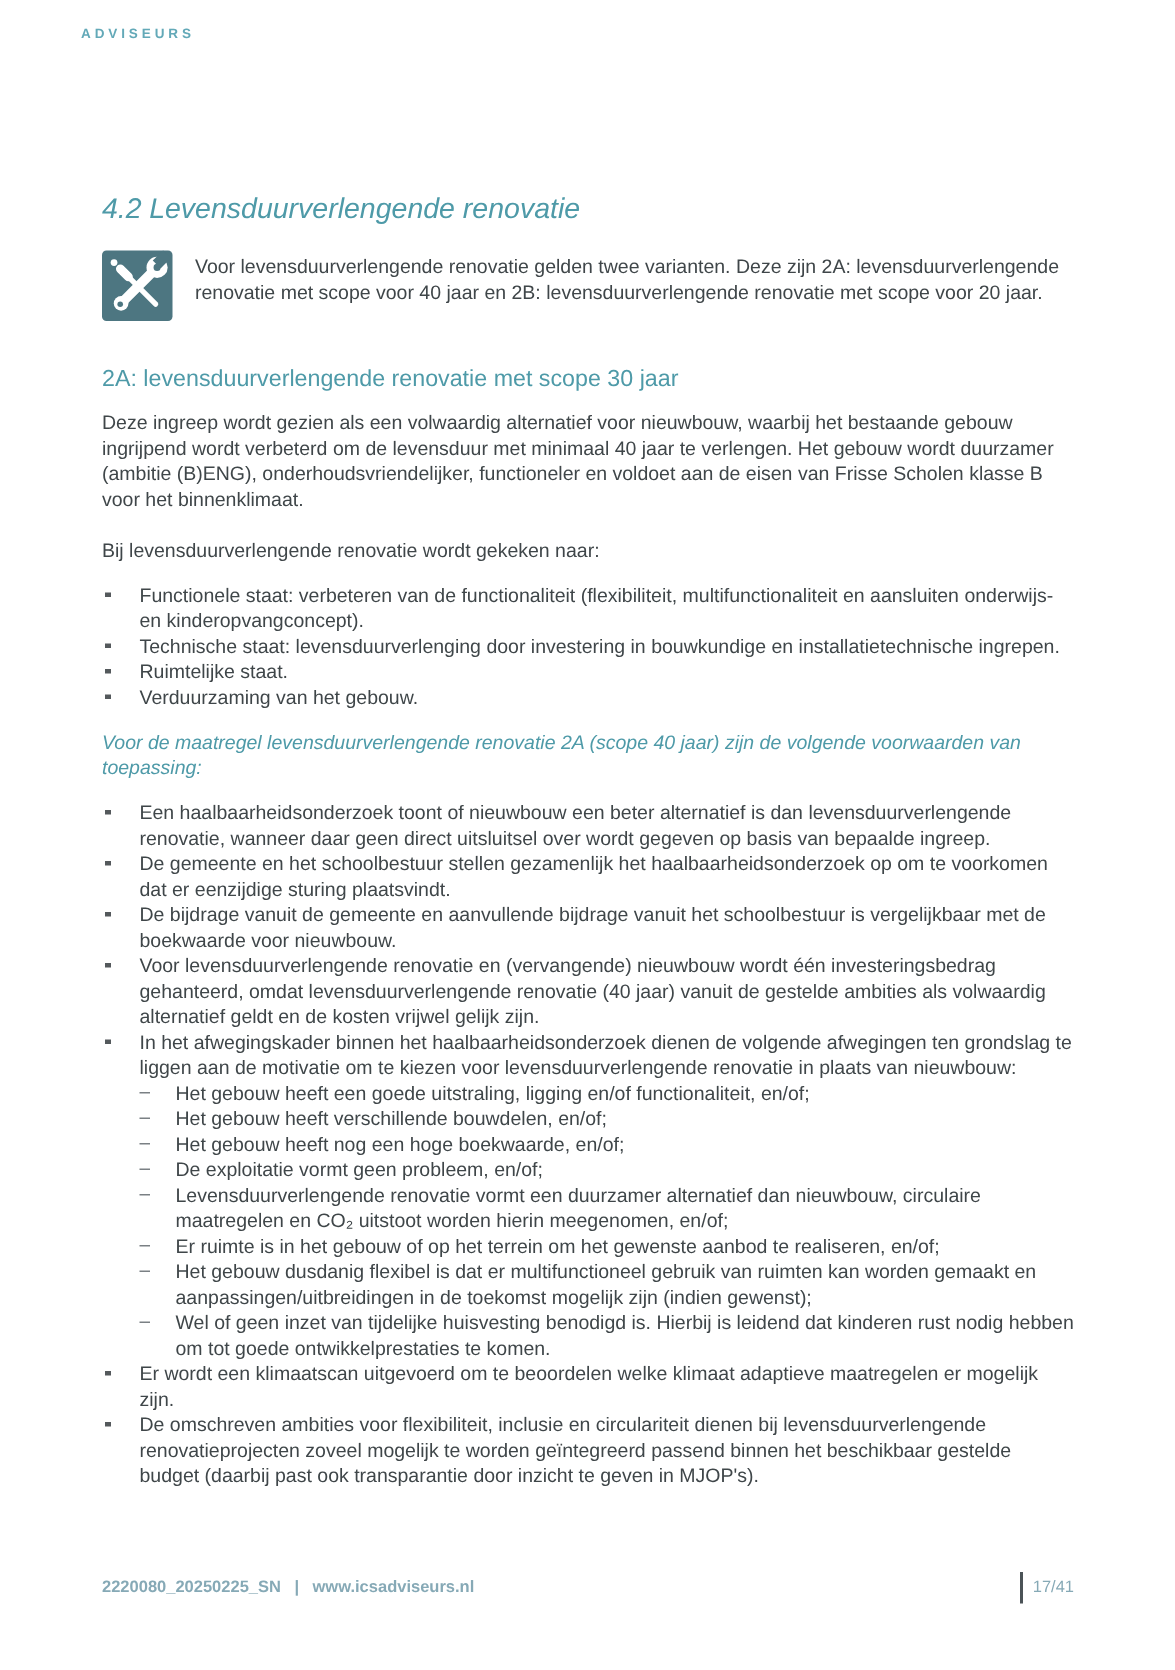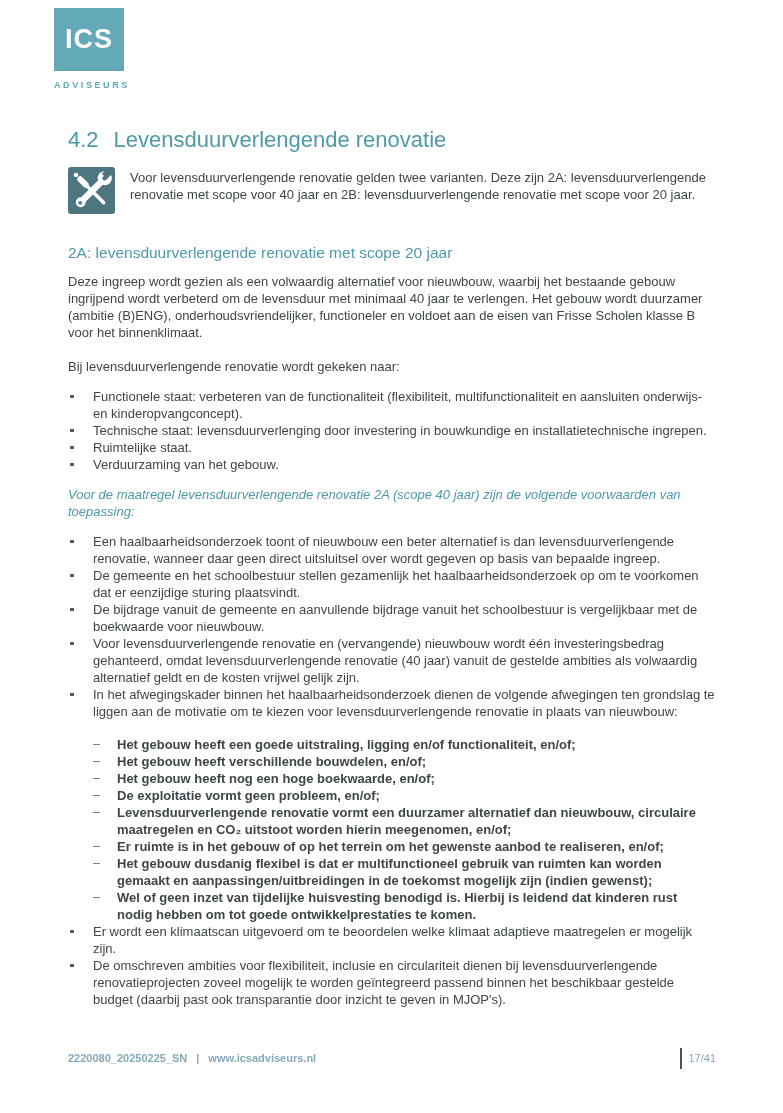--- a/index.html
+++ b/index.html
@@ -28,22 +28,22 @@
   .logo-square span{
     color:#fff;font-size:27px;font-weight:bold;letter-spacing:1px;
   }
   .logo-sub{
     margin-top:9px;color:var(--logo_teal);
     font-size:9px;font-weight:bold;letter-spacing:2.6px;white-space:nowrap;text-align:center;
   }
   
   .content{position:absolute;left:68px;top:128px;width:648px;color:var(--body_text);}
   .h1{
-    display:flex;gap:15px;color:var(--teal);
-    font-size:22px;font-weight:400;line-height:24px;
+    display:flex;gap:5px;color:var(--teal);
+    font-size:19px;font-weight:400;line-height:24px;font-style:italic;
   }
   .intro-row{display:flex;margin-top:15px;}
   .intro-icon{
     flex:0 0 47px;width:47px;height:47px;border-radius:3px;
     background:var(--icon_bg);
     display:flex;align-items:center;justify-content:center;
   }
   .intro-text{
     margin-left:15px;padding-top:2px;
     font-size:13px;line-height:17px;
@@ -53,21 +53,21 @@
     font-size:15.5px;font-weight:400;line-height:20px;
   }
   .para{margin-top:10px;font-size:13px;line-height:17px;}
   .para + .para{margin-top:17px;}
   .list{margin-top:13px;font-size:13px;line-height:17px;}
   .li{position:relative;padding-left:25px;}
   .marker{
     position:absolute;left:2px;top:6.5px;
     width:3.5px;height:3.5px;background:var(--marker_gray);
   }
-  .sublist{margin-top:16px;font-weight:bold;}
+  .sublist{margin-top:0;}
   .sli{position:relative;padding-left:24px;}
   .dash{
     position:absolute;left:0;top:7.5px;
     width:7px;height:1.8px;background:#7A8084;
   }
   .conditions-intro{
     margin-top:13px;color:var(--teal);font-style:italic;
     font-size:13px;line-height:17px;
   }
   
@@ -81,23 +81,20 @@
   .footer-site{color:var(--footer_text);text-decoration:none;}
   .footer-right{display:flex;align-items:center;gap:6px;}
   .page-divider{width:2.5px;height:21px;background:#4B5357;}
 </style>
 </head>
 <body>
 
 <div class="page">
 
   <div class="logo-block">
-    <div class="logo-square">
-      <span>ICS</span>
-    </div>
     <div class="logo-sub">ADVISEURS</div>
   </div>
 
   <div class="content">
 
     <div class="h1">
       <span>4.2</span>
       <span>Levensduurverlengende renovatie</span>
     </div>
 
@@ -113,21 +110,21 @@
           <rect x="37" y="1" width="7.5" height="10" fill="#4D7681" transform="rotate(45 40.75 6)"></rect>
           <circle cx="37.5" cy="11.5" r="2.4" fill="#4D7681"></circle>
           <line x1="33" y1="16" x2="14" y2="35" stroke="#fff" stroke-width="6.5" stroke-linecap="round"></line>
           <circle cx="13" cy="36" r="5" fill="#fff"></circle>
           <circle cx="12.4" cy="36.6" r="1.9" fill="#4D7681"></circle>
         </svg>
       </div>
       <div class="intro-text">Voor levensduurverlengende renovatie gelden twee varianten. Deze zijn 2A: levensduurverlengende renovatie met scope voor 40 jaar en 2B: levensduurverlengende renovatie met scope voor 20 jaar.</div>
     </div>
 
-    <div class="h2">2A: levensduurverlengende renovatie met scope 20 jaar</div>
+    <div class="h2">2A: levensduurverlengende renovatie met scope 30 jaar</div>
 
     <div class="para">Deze ingreep wordt gezien als een volwaardig alternatief voor nieuwbouw, waarbij het bestaande gebouw ingrijpend wordt verbeterd om de levensduur met minimaal 40 jaar te verlengen. Het gebouw wordt duurzamer (ambitie (B)ENG), onderhoudsvriendelijker, functioneler en voldoet aan de eisen van Frisse Scholen klasse B voor het binnenklimaat.</div>
     <div class="para">Bij levensduurverlengende renovatie wordt gekeken naar:</div>
 
     <div class="list">
         <div class="li">
           <span class="marker"></span>
           <div class="li-text">Functionele staat: verbeteren van de functionaliteit (flexibiliteit, multifunctionaliteit en aansluiten onderwijs- en kinderopvangconcept).</div>
         </div>
         <div class="li">

